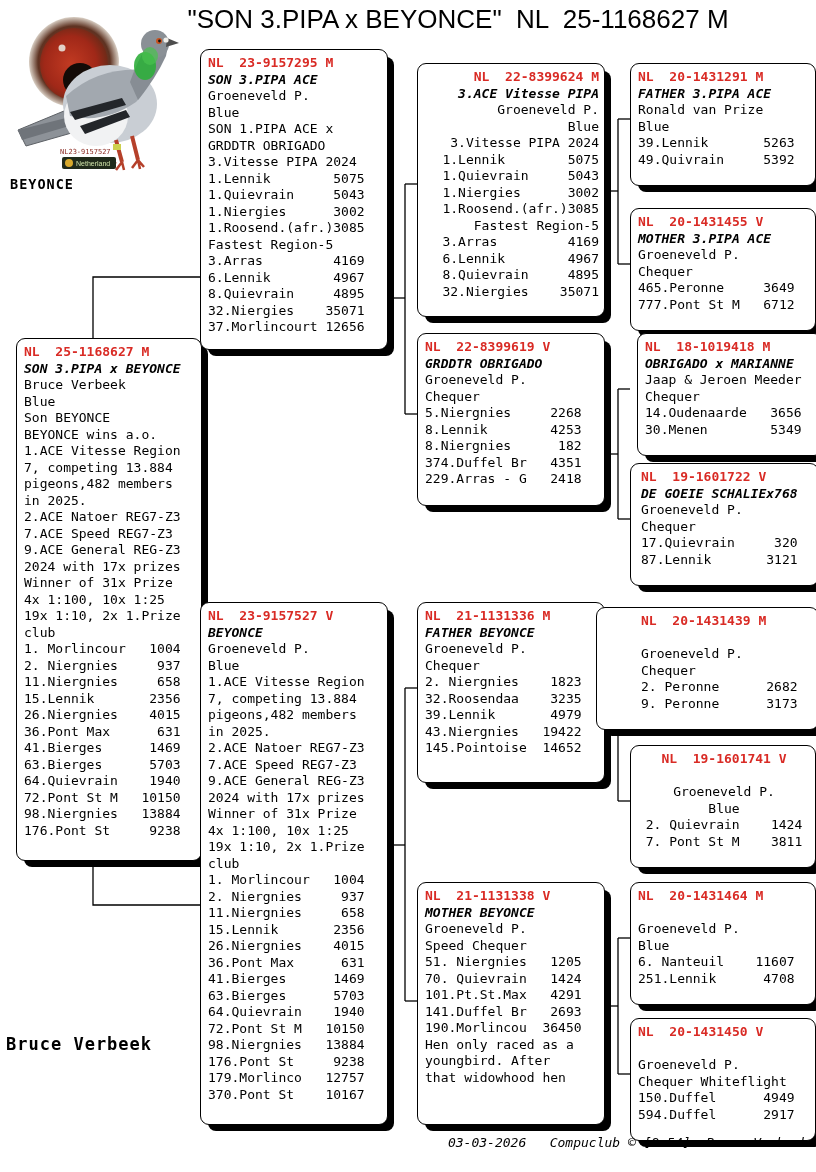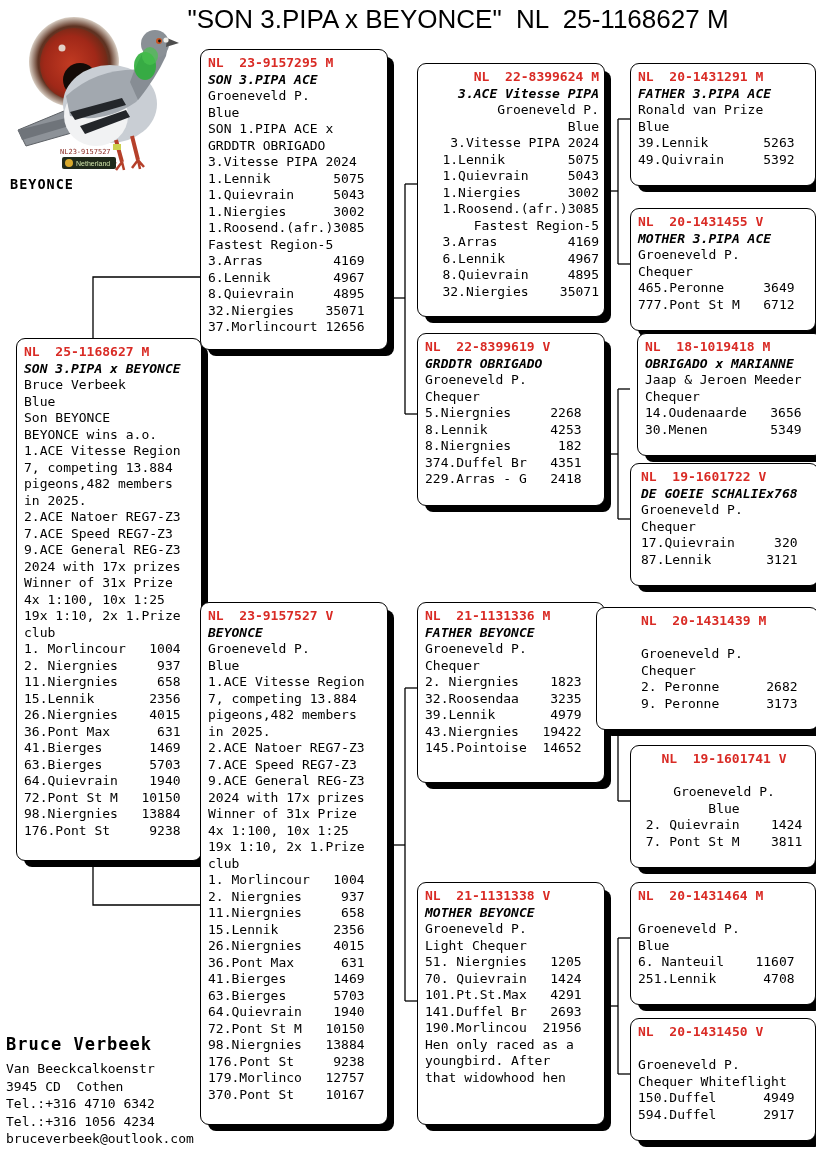--- a/index.html
+++ b/index.html
@@ -235,26 +235,26 @@
         <div class="bline">2. Niergnies    1823</div>
         <div class="bline">32.Roosendaa    3235</div>
         <div class="bline">39.Lennik       4979</div>
         <div class="bline">43.Niergnies   19422</div>
         <div class="bline">145.Pointoise  14652</div>
       </div>
       <div class="box" style="left: 417px; top: 882px; width: 174px; height: 232px;">
         <div class="ring">NL  21-1131338 V</div>
         <div class="bname">MOTHER BEYONCE</div>
         <div class="bline">Groeneveld P.</div>
-        <div class="bline">Light Chequer</div>
+        <div class="bline">Speed Chequer</div>
         <div class="bline">51. Niergnies   1205</div>
         <div class="bline">70. Quievrain   1424</div>
         <div class="bline">101.Pt.St.Max   4291</div>
         <div class="bline">141.Duffel Br   2693</div>
-        <div class="bline">190.Morlincou  21956</div>
+        <div class="bline">190.Morlincou  36450</div>
         <div class="bline">Hen only raced as a</div>
         <div class="bline">youngbird. After</div>
         <div class="bline">that widowhood hen</div>
       </div>
       <div class="box" style="left: 630px; top: 63px; width: 172px; height: 112px;">
         <div class="ring">NL  20-1431291 M</div>
         <div class="bname">FATHER 3.PIPA ACE</div>
         <div class="bline">Ronald van Prize</div>
         <div class="bline">Blue</div>
         <div class="bline">39.Lennik       5263</div>
@@ -313,23 +313,17 @@
         <div class="bname"></div>
         <div class="bline">Groeneveld P.</div>
         <div class="bline">Chequer Whiteflight</div>
         <div class="bline">150.Duffel      4949</div>
         <div class="bline">594.Duffel      2917</div>
       </div>
     </div>
 
   <div class="owner">
     <div class="owner-name">Bruce Verbeek</div>
-    <div id="owner-lines">
-        <div class="owner-line">Van Beeckcalkoenstr</div>
-        <div class="owner-line">3945 CD  Cothen</div>
-        <div class="owner-line">Tel.:+316 4710 6342</div>
-        <div class="owner-line">Tel.:+316 1056 4234</div>
-        <div class="owner-line">bruceverbeek@outlook.com</div>
-      </div>
   </div>
 
+  <div class="footer">03-03-2026   Compuclub © [9.54]  Bruce Verbeek</div>
 
 </div>
 
 </body></html>

